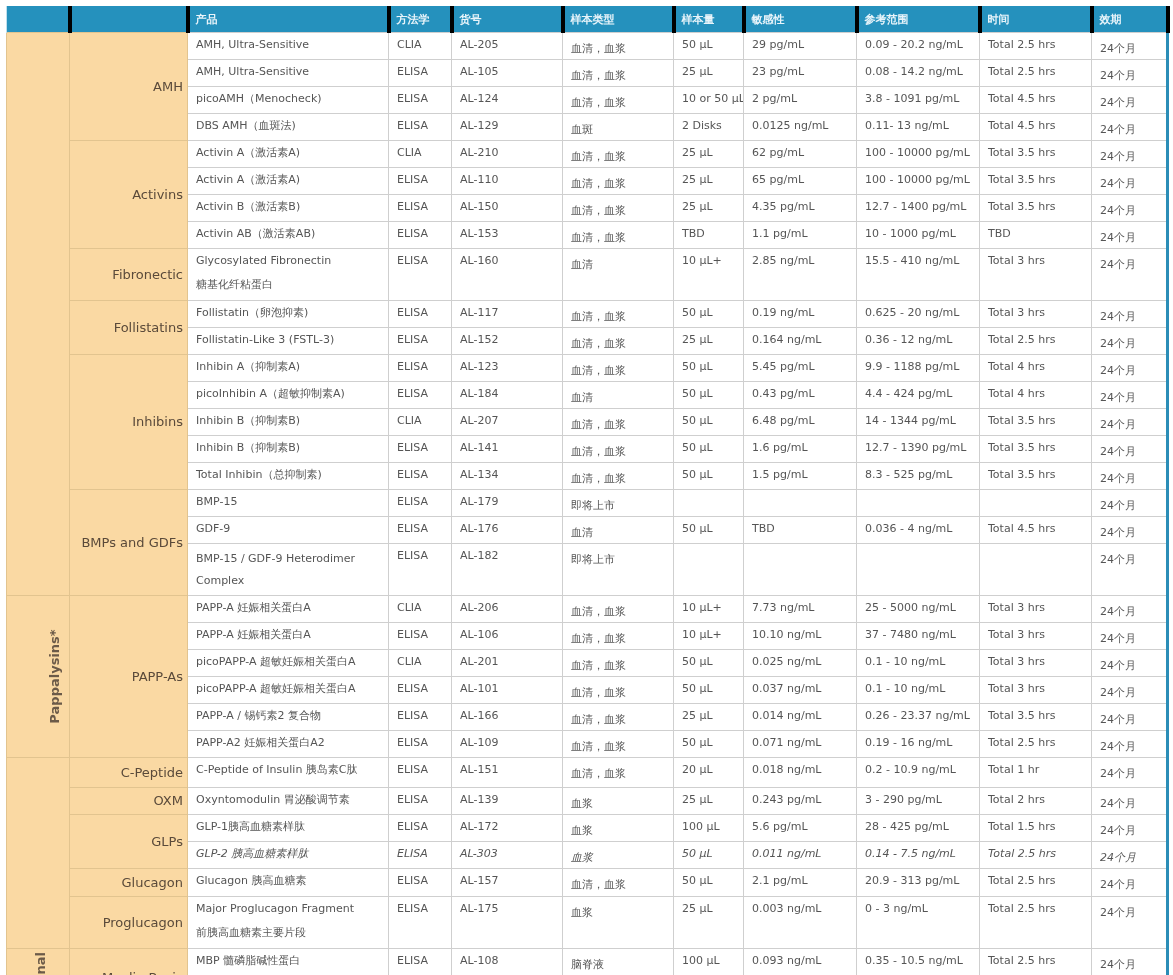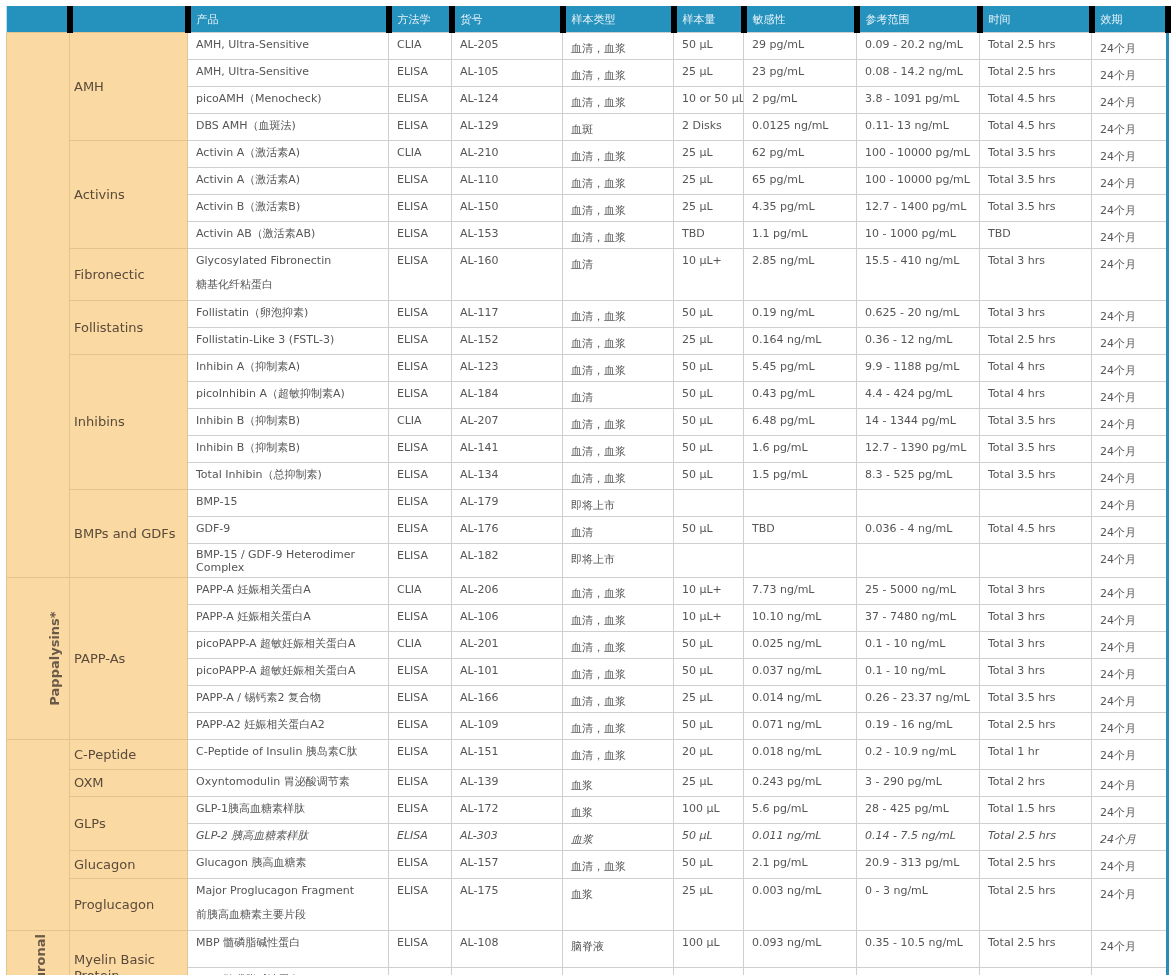--- a/index.html
+++ b/index.html
@@ -1,28 +1,28 @@
 <!DOCTYPE html>
 <html><head>
 <meta charset="utf-8">
 <style>
   html, body { margin:0; padding:0; background:#ffffff; }
   body { width:1173px; height:975px; position:relative; overflow:hidden;
          font-family:"DejaVu Sans", "Liberation Sans", sans-serif; color:#555; }
   #tbl { position:absolute; left:6px; top:6px; border-collapse:collapse; table-layout:fixed;
          width:1161px; border-right:3px solid #2b8db7; border-bottom:1px solid #cfcfcf; }
-  #tbl th { background:#2591bd; color:#e8f4fa; font-weight:normal; font-size:11px; text-align:left;
-            padding:0 6px; height:26px; border-left:1px solid #bfe0ee; border-right:6px solid #000000; }
+  #tbl th { background:#2591bd; color:#e8f4fa; font-weight:bold; font-size:11px; text-align:left;
+            padding:0 6px; height:26px; border-left:1px solid #bfe0ee; border-right:4px solid #000000; }
   #tbl td { font-size:11px; line-height:15px; padding:4px 6px 3px 8px; vertical-align:top; border:1px solid #cfcfcf;
             color:#555; background:#fff; white-space:nowrap; overflow:hidden; }
   #tbl td.grp { background:#fad9a3; border-color:#e2c48f; text-align:center; vertical-align:middle; color:#5a4a3a; padding:0; }
-  #tbl td.sub { background:#fad9a3; border-color:#e2c48f; text-align:left; vertical-align:middle;
+  #tbl td.sub { background:#fad9a3; border-color:#e2c48f; text-align:right; vertical-align:middle;
                 font-size:13px; color:#5a4a3a; white-space:normal; line-height:16px; padding:0 4px; }
   #tbl td.exp { padding-top:8px; }
-  #tbl td.wrap { white-space:normal; line-height:13px;margin-left:20px; }
+  #tbl td.wrap { white-space:normal; line-height:22px;margin-left:20px; }
   #tbl td.two { white-space:normal; line-height:24px; padding-top:0; }
   .vlabel { display:inline-block; transform:rotate(-90deg); white-space:nowrap; font-size:13px; font-weight:bold; color:#6b5a48; }
 </style>
 </head>
 <body>
 
 <table id="tbl">
   <colgroup>
     <col style="width:63px">
       <col style="width:118px">

